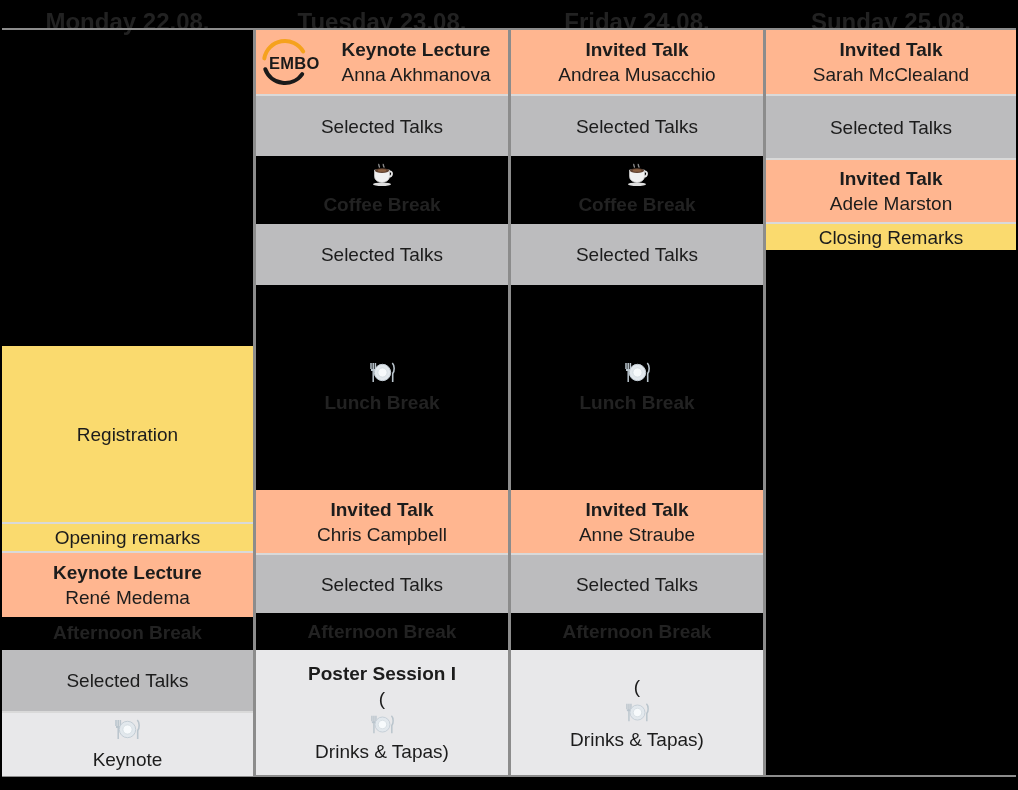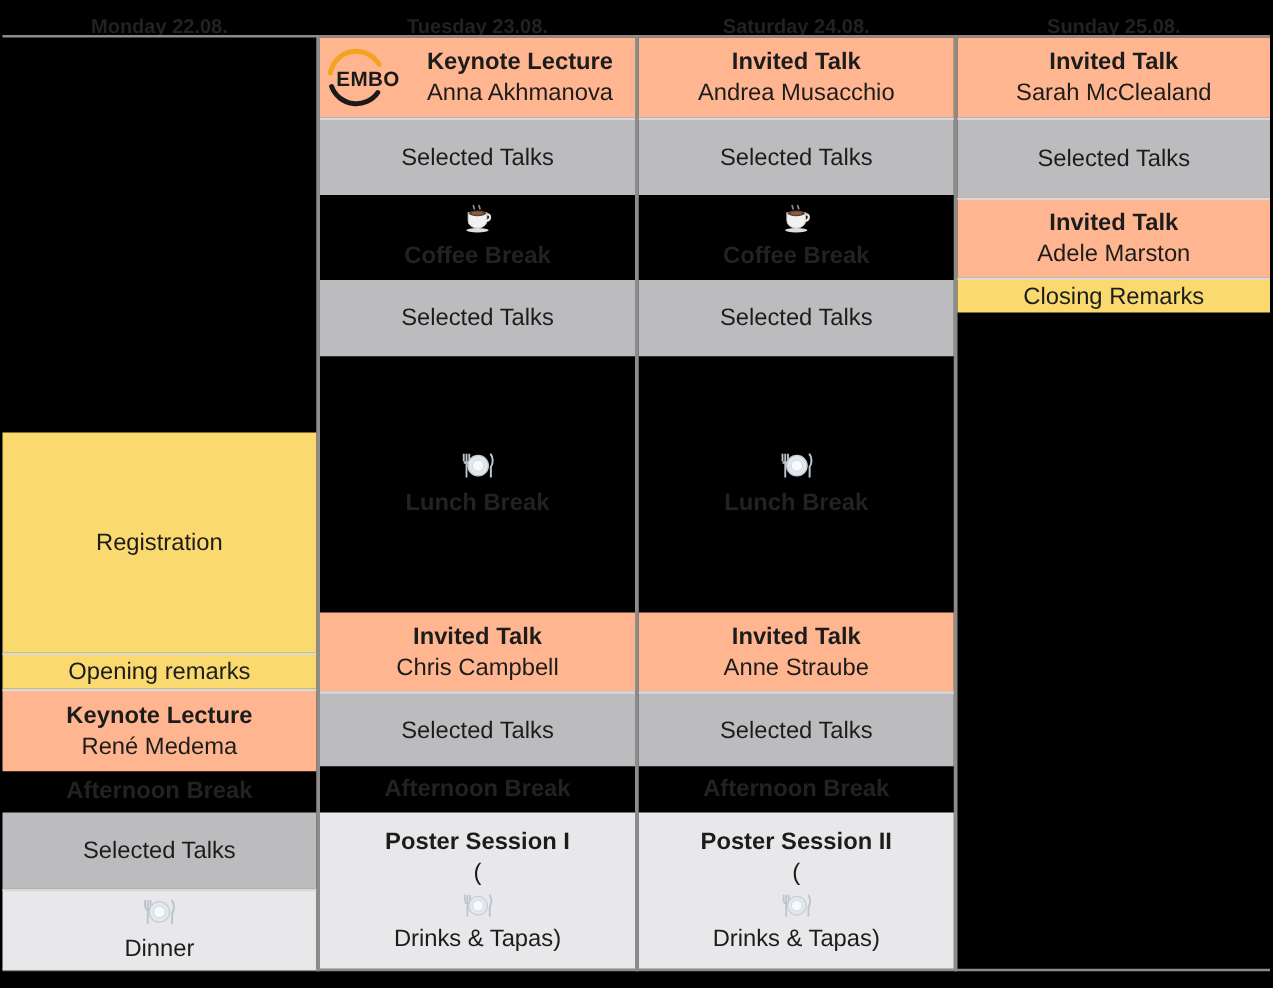--- a/index.html
+++ b/index.html
@@ -4,21 +4,21 @@
 <style>
   :root{
     --background:#000000; --orange:#FFB690; --yellow:#FADA6E; --gray:#BCBCBE;
     --light_gray:#E8E8EA; --border_light:#D9D9D9; --grid_line:#8C8C8C;
     --text_dark:#1C1C1C; --text_on_black:#222222; --embo_orange:#F5A21D; --embo_dark:#1A1A1A;
   }
   html,body{margin:0;padding:0;background:#000;}
   .canvas{position:relative;width:1018px;height:790px;background:var(--background);
     font-family:"Liberation Sans","DejaVu Sans",sans-serif;overflow:hidden;color:var(--text_dark);}
   .header-cell{position:absolute;top:0;height:43px;display:flex;align-items:center;justify-content:center;
-    font-weight:bold;font-size:16px;color:var(--text_on_black);}
+    font-weight:bold;font-size:24px;color:var(--text_on_black);}
   .hline{position:absolute;left:2px;width:1014px;height:2px;background:var(--grid_line);}
   .vsep{position:absolute;top:29px;height:748px;width:3px;background:var(--grid_line);}
   .col{position:absolute;top:29px;height:748px;}
   .cell{position:absolute;left:0;width:100%;box-sizing:border-box;display:flex;flex-direction:column;
     align-items:center;justify-content:center;font-size:19px;line-height:25px;text-align:center;}
   .bt{border-top:2px solid var(--border_light);}
   .orange{background:var(--orange);}
   .yellow{background:var(--yellow);}
   .gray{background:var(--gray);}
   .lightgray{background:var(--light_gray);}
@@ -51,21 +51,21 @@
       <circle cx="14.5" cy="11.5" r="4.6" fill="#f7fafc" stroke="#d2dae0" stroke-width="0.8"></circle>
       <path d="M24.3 2 c2.4 2.5 2.4 8 0.4 10.5 l0 8.5" stroke="#b9c4cc" stroke-width="1.6" fill="none"></path>
     </g>
   </defs>
 </svg>
 
 <div class="canvas">
 
   <div class="header-cell" style="left:2px;width:251px">Monday 22.08.</div>
   <div class="header-cell" style="left:256px;width:252px">Tuesday 23.08.</div>
-  <div class="header-cell" style="left:511px;width:252px">Saturday 24.08.</div>
+  <div class="header-cell" style="left:511px;width:252px">Friday 24.08.</div>
   <div class="header-cell" style="left:766px;width:250px">Sunday 25.08.</div>
 
   <div class="hline" style="top:28px"></div>
   <div class="hline" style="top:775px"></div>
   <div class="vsep" style="left:253px"></div>
   <div class="vsep" style="left:508px"></div>
   <div class="vsep" style="left:763px"></div>
 
   <div class="col" style="left:2px;width:251px">
     <div class="cell yellow bt" style="top:493px;height:29px">
@@ -82,21 +82,21 @@
       <div>Afternoon Break</div>
     </div>
     <div class="cell gray" style="top:621px;height:61px">
       <div>Selected Talks</div>
     </div>
     <div class="cell lightgray bt" style="top:682px;height:65px">
       <div class="row-icon">
         <svg class="icon" width="28" height="24" viewBox="0 0 28 24">
             <use href="#plate"></use>
           </svg>
-        <span>Dinner</span>
+        <span>Keynote</span>
       </div>
     </div>
   </div>
 
   <div class="col" style="left:256px;width:252px">
     <div class="cell orange" style="top:1px;height:64px">
       <svg class="logo" width="76" height="52" viewBox="0 0 76 52">
         <path d="M5.3 22.4 A21 21 0 0 1 44.2 15.5" fill="none" stroke="#F5A21D" stroke-width="4" stroke-linecap="round"></path>
         <path d="M6.3 33.2 A21 21 0 0 0 43.2 38.1" fill="none" stroke="#1A1A1A" stroke-width="4" stroke-linecap="round"></path>
         <text x="10" y="32.5" font-size="16.5" font-weight="bold" fill="#1A1A1A" letter-spacing="0.3">EMBO</text>
@@ -179,21 +179,20 @@
       <div class="b">Invited Talk</div>
       <div>Anne Straube</div>
     </div>
     <div class="cell gray bt" style="top:524px;height:60px">
       <div>Selected Talks</div>
     </div>
     <div class="cell onblack" style="top:586px;height:33px">
       <div>Afternoon Break</div>
     </div>
     <div class="cell lightgray poster-cell" style="top:621px;height:125px">
-      <div class="b">Poster Session II</div>
       <div class="row-icon" style="gap:3px">
         <span>(</span>
         <svg class="icon" width="26" height="22" viewBox="0 0 28 24">
             <use href="#plate"></use>
           </svg>
         <span>Drinks &amp; Tapas)</span>
       </div>
     </div>
   </div>
 

